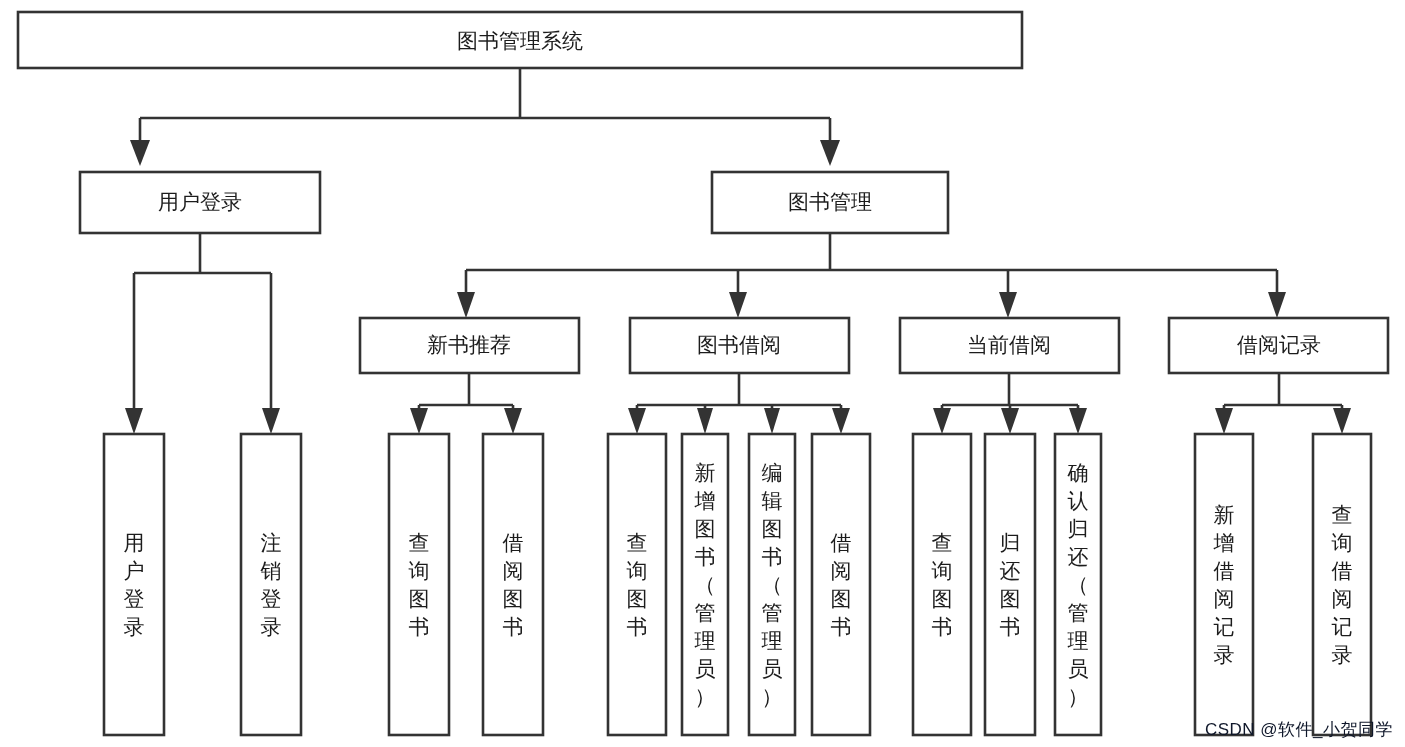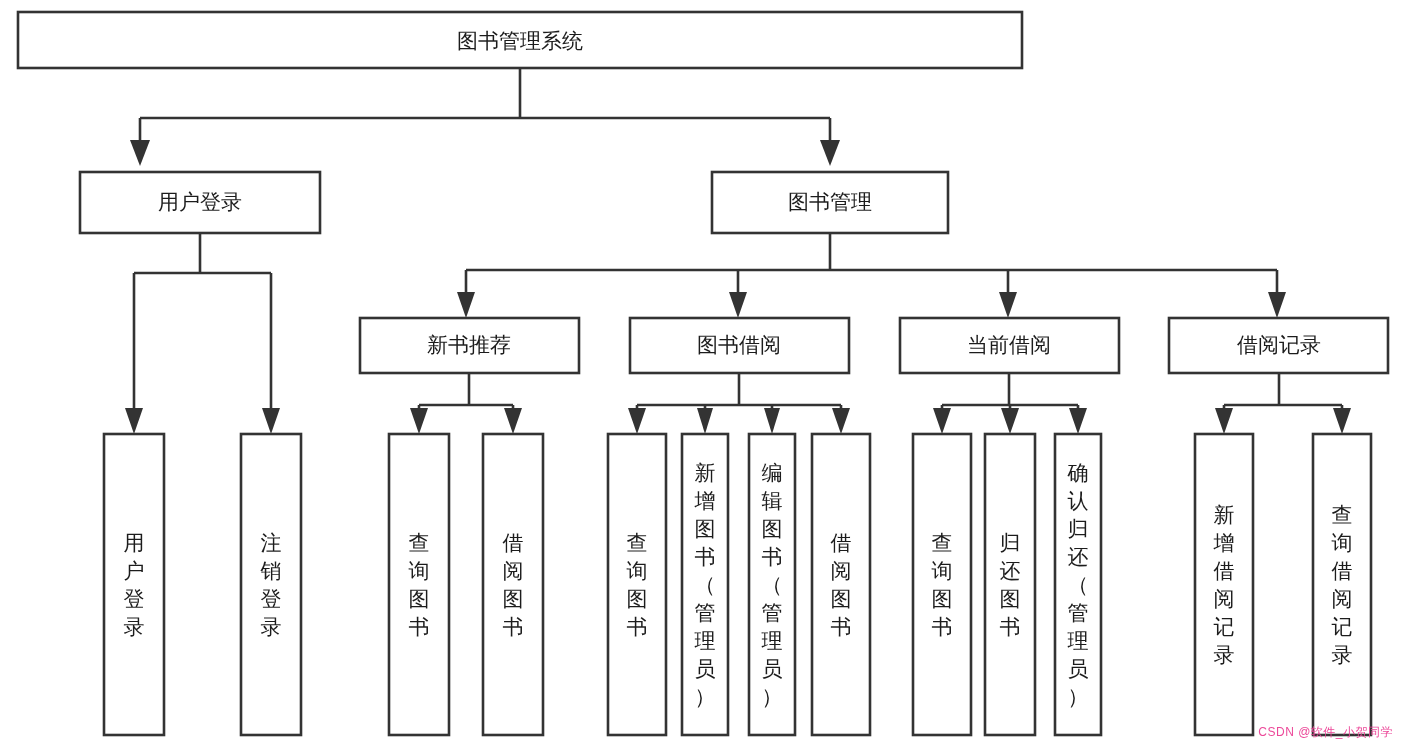--- a/index.html
+++ b/index.html
@@ -52,22 +52,22 @@
     font-family: "Liberation Sans", "DejaVu Sans", sans-serif;
     font-size: 21px;
     fill: #1c1c1c;
     text-anchor: middle;
   }
   .watermark {
     position: absolute;
     right: 12px;
     bottom: 6px;
     font-family: "Liberation Sans", "DejaVu Sans", sans-serif;
-    font-size: 12px;
-    color: #ec4899;
+    font-size: 17px;
+    color: #0f172a;
     letter-spacing: 0.5px;
     white-space: nowrap;
     user-select: none;
   }
 </style>
 </head>
 <body>
 
 <div id="diagram-root">
   <svg class="diagram-canvas" viewBox="0 0 1405 747">

